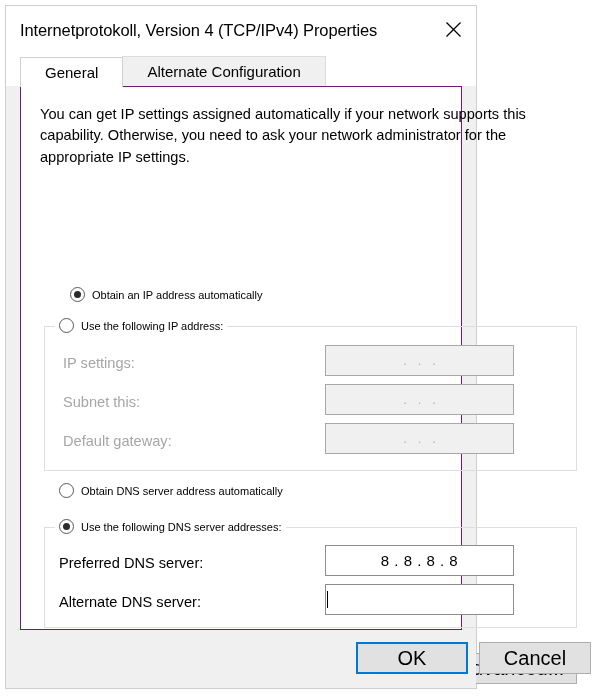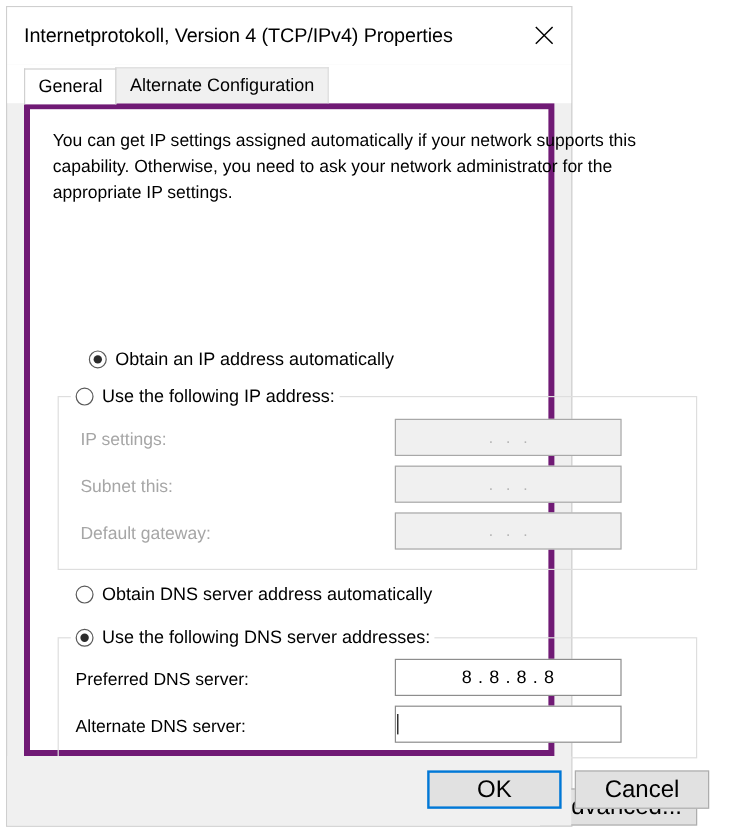--- a/index.html
+++ b/index.html
@@ -64,21 +64,21 @@
     padding-left: 14px;
     display: flex;
     align-items: flex-end;
     background: #ffffff;
     position: relative;
     z-index: 2;
   }
   .tab {
     height: 30px;
     box-sizing: border-box;
-    padding: 0 11px;
+    padding: 0 24px;
     display: flex;
     align-items: center;
     font-size: 15px;
     color: #000000;
     border: 1px solid #d9d9d9;
     border-bottom: none;
     white-space: nowrap;
   }
   .tab.active {
     background: #ffffff;
@@ -93,21 +93,21 @@
     border-color: #dcdcdc;
     color: #000000;
     margin-left: -1px;
     justify-content: flex-end;
   }
 
   
   .panel {
     margin: 0 14px 0 14px;
     background: #ffffff;
-    border: 5px solid #701a75;
+    border: 1px solid #701a75;
     flex: 1 1 auto;
     position: relative;
     box-sizing: border-box;
   }
 
   .intro {
     position: absolute;
     left: 19px;
     top: 17px;
     width: 526px;
@@ -138,21 +138,21 @@
     position: absolute;
     left: 3px;
     top: 3px;
     width: 7px;
     height: 7px;
     border-radius: 50%;
     background: #2b2b2b;
   }
   .radio-label {
     margin-left: 7px;
-    font-size: 15px;
+    font-size: 11px;
     color: #000000;
   }
 
   .checkbox-row {
     position: absolute;
     display: flex;
     align-items: center;
     white-space: nowrap;
   }
   .checkbox {

